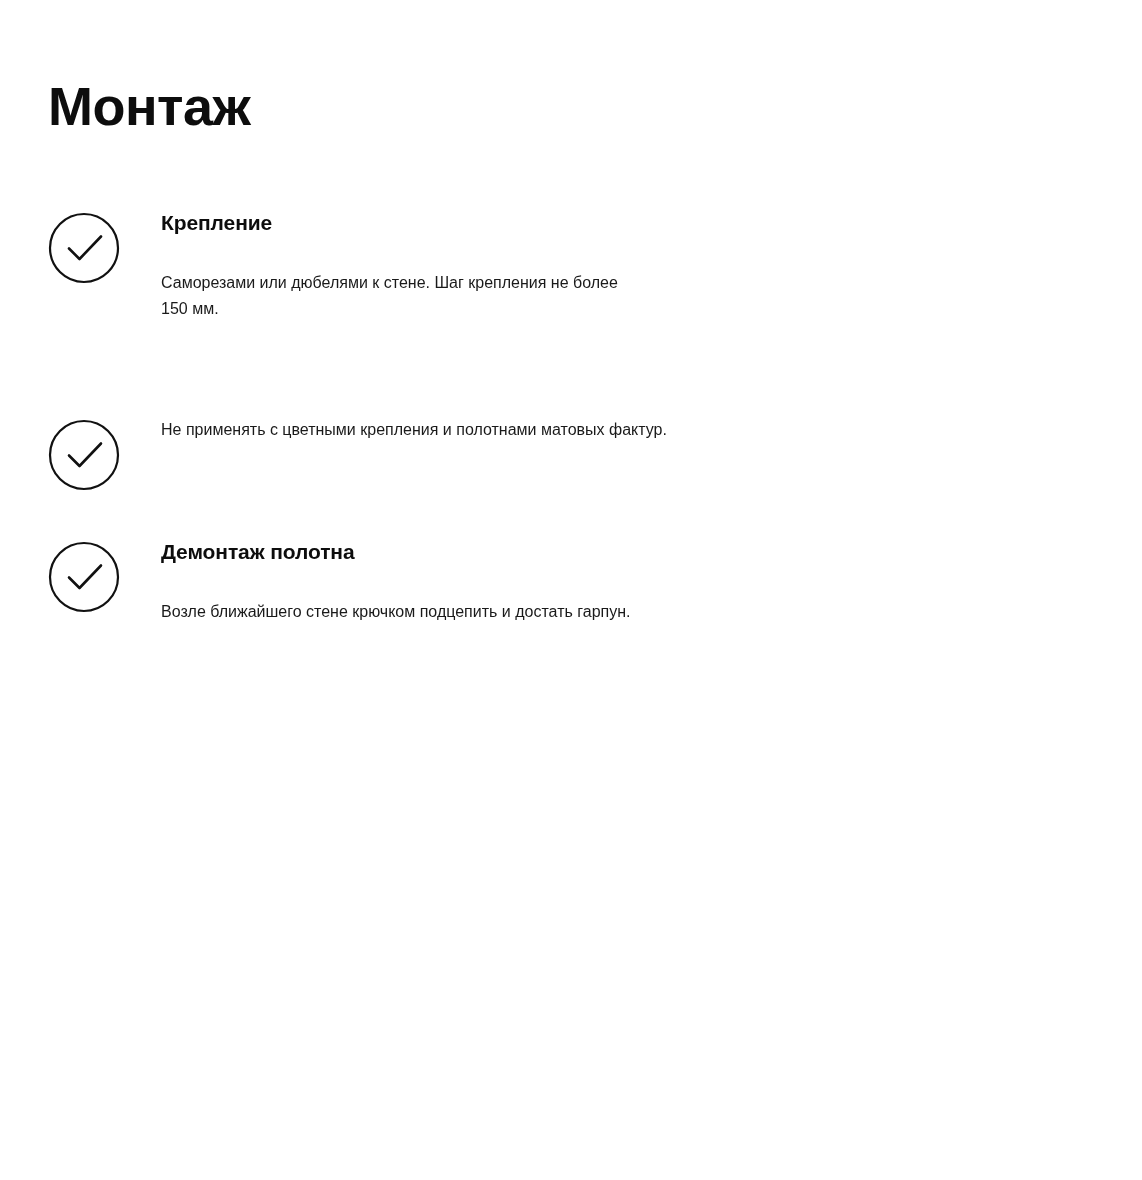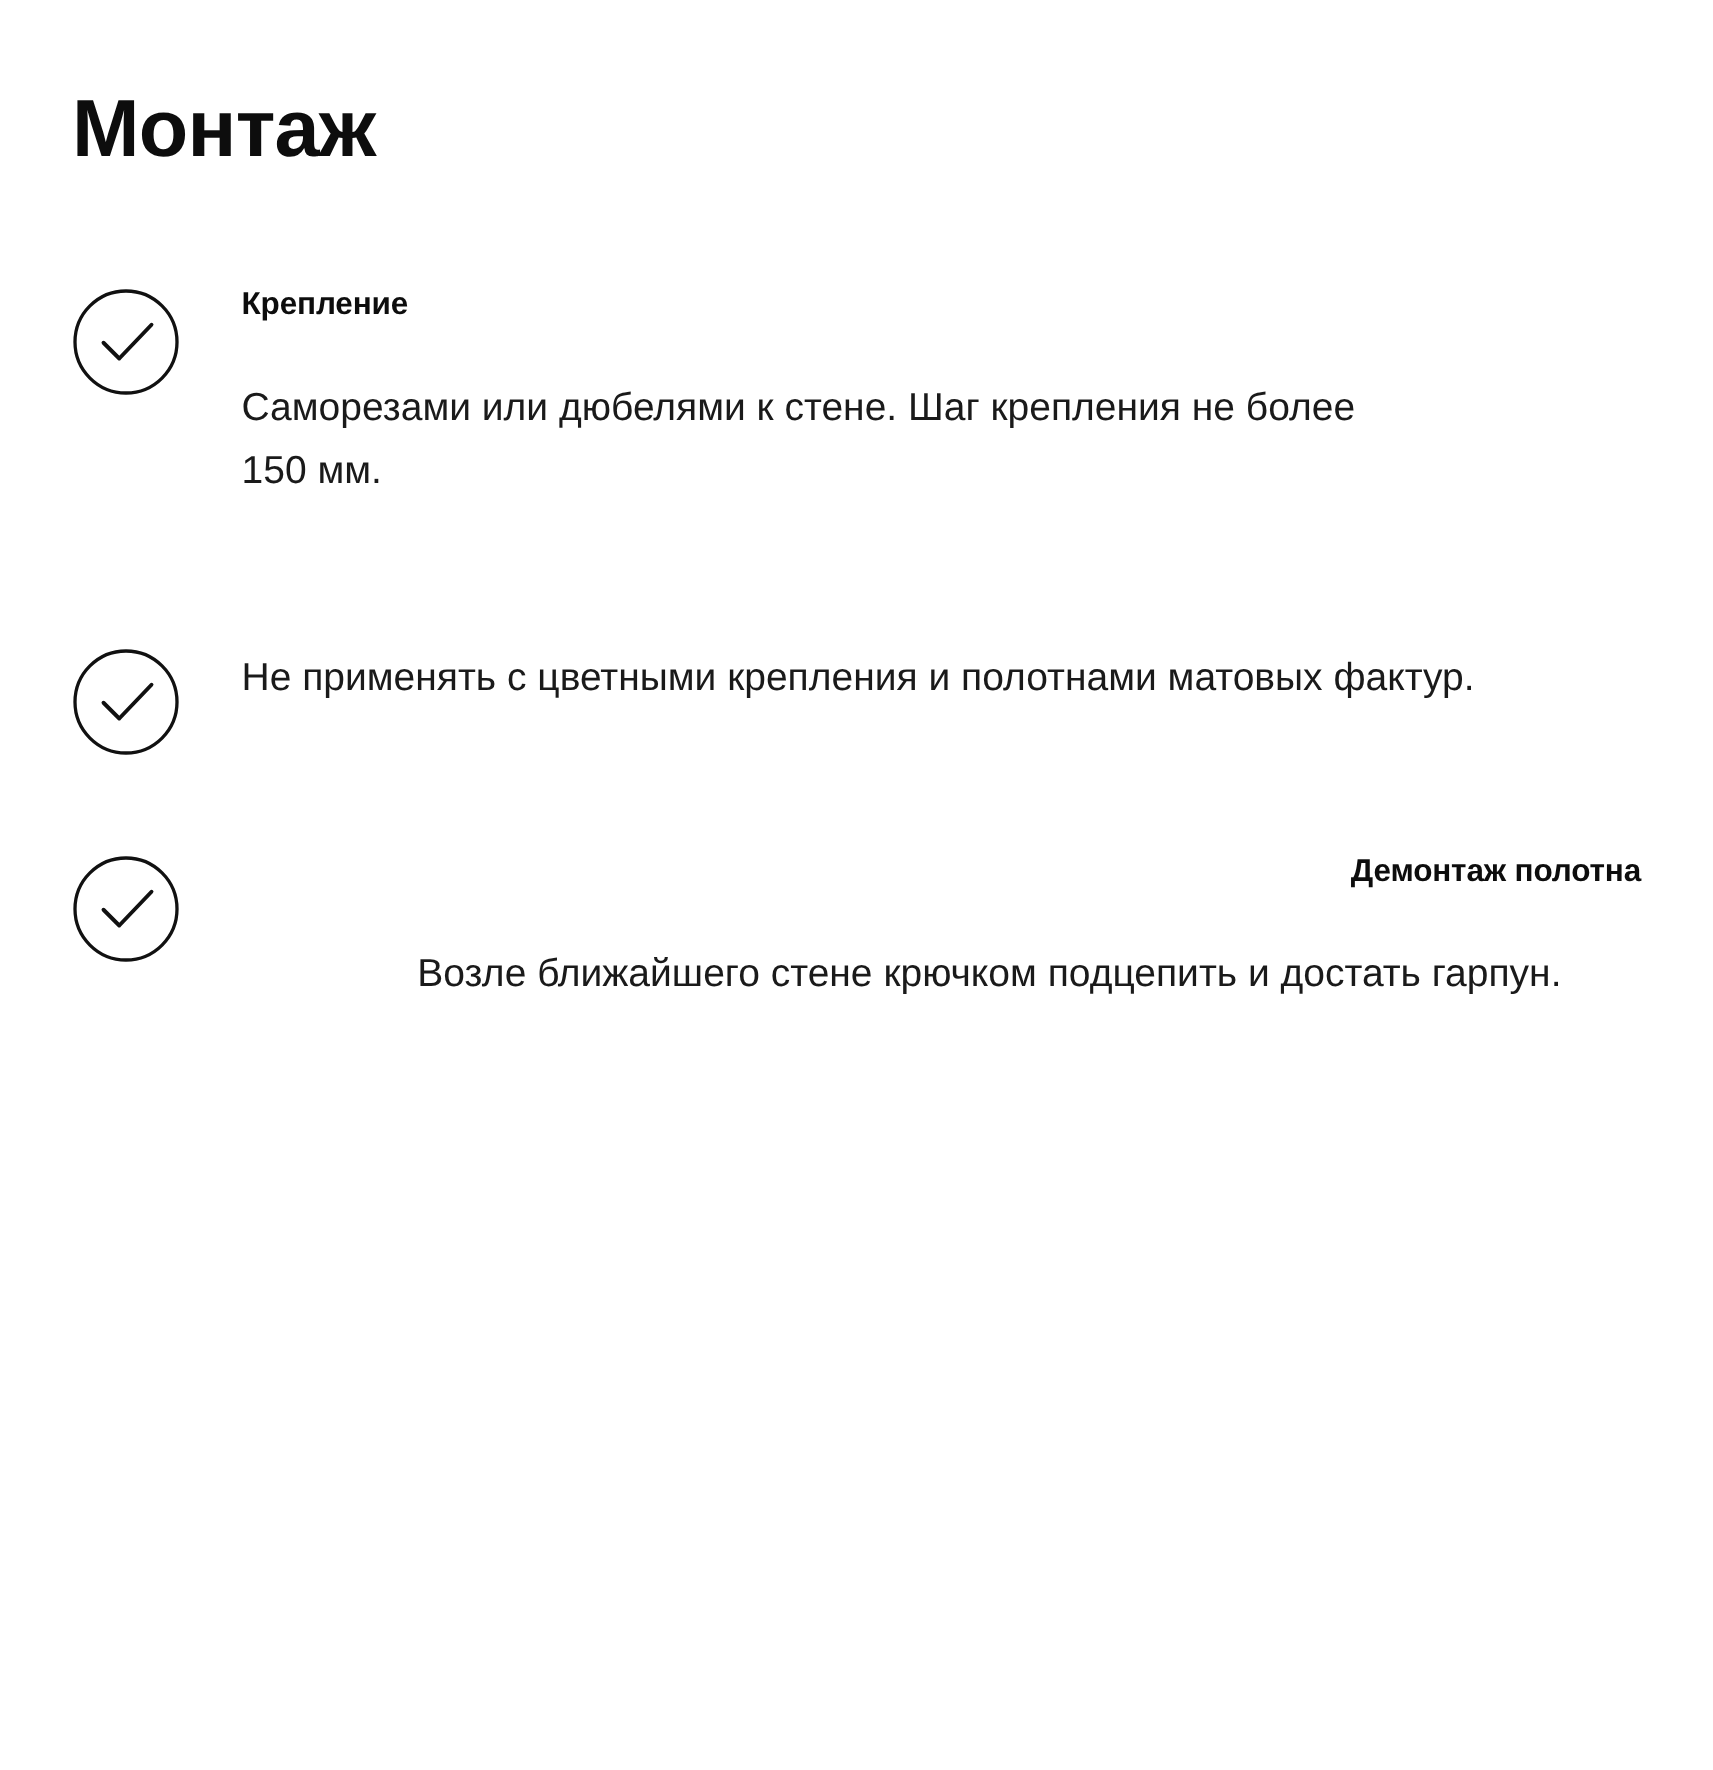--- a/index.html
+++ b/index.html
@@ -12,39 +12,38 @@
     width: 1142px;
     height: 1180px;
     font-family: "Liberation Sans", sans-serif;
     color: #111111;
     -webkit-font-smoothing: antialiased;
   }
   .page {
     box-sizing: border-box;
     width: 1142px;
     height: 1028px;
-    padding: 56px 48px 0 48px;
+    padding: 76px 48px 0 48px;
     position: relative;
   }
   .page-title {
     font-size: 54px;
     line-height: 1.12;
     font-weight: 700;
     letter-spacing: -0.5px;
     margin: 0 0 74px 0;
     color: #0d0d0d;
   }
   .section {
     position: relative;
     padding-left: 113px;
     margin-bottom: 96px;
   }
   .section:last-of-type {
     margin-bottom: 0;
-    text-align: right;
   }
   .check-icon {
     position: absolute;
     left: 0;
     top: 2px;
     width: 72px;
     height: 72px;
     display: block;
   }
   .check-icon svg {
@@ -54,21 +53,21 @@
   }
   .section-title {
     font-size: 21px;
     line-height: 1.2;
     font-weight: 700;
     letter-spacing: -0.1px;
     margin: 14px 0 0 0;
     color: #0d0d0d;
   }
   .section-body {
-    font-size: 26px;
+    font-size: 16px;
     line-height: 1.62;
     font-weight: 400;
     color: #1a1a1a;
     margin: 34px 0 0 0;
     max-width: 880px;
     white-space: pre-line;
   }
 </style>
 </head>
 <body>

